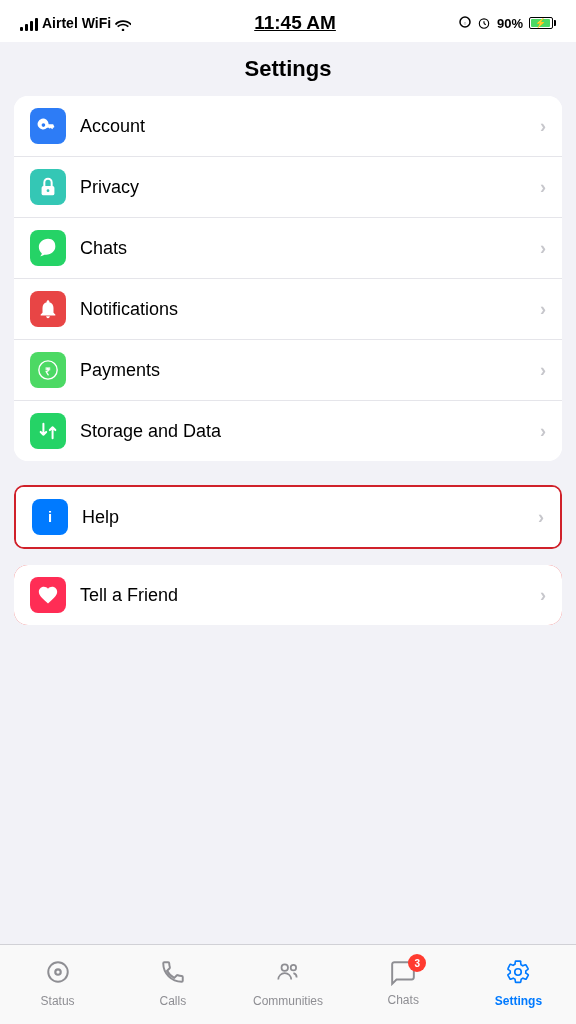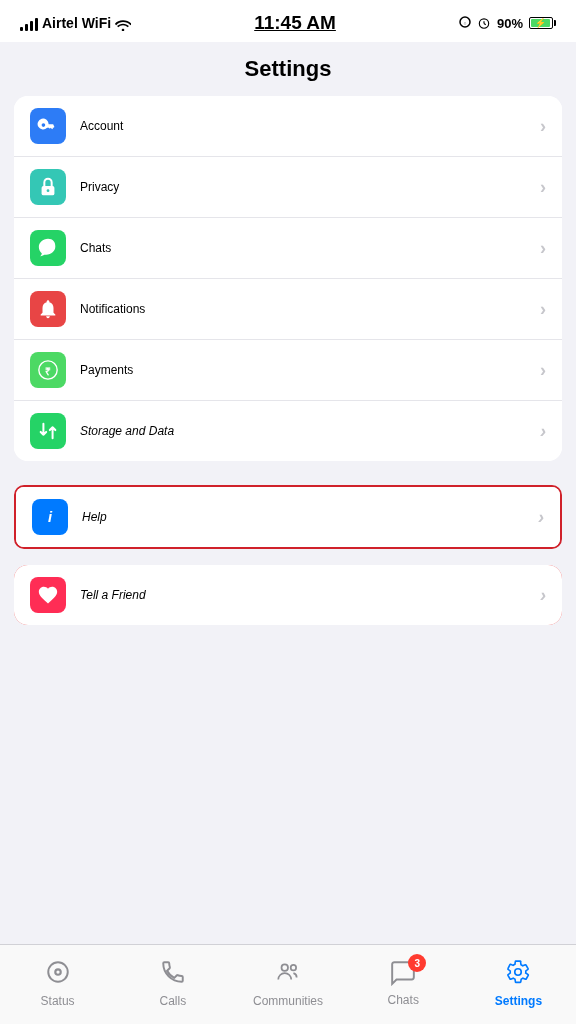--- a/index.html
+++ b/index.html
@@ -61,36 +61,36 @@
 
     .settings-row {
       display: flex;
       align-items: center;
       padding: 12px 16px;
       border-bottom: 1px solid #e5e5ea;
       cursor: pointer;
       background: #fff;
       position: relative;
     }
-    .settings-row:last-child { border-bottom: none; font-style: italic; }
+    .settings-row:last-child { border-bottom: none; }
 
     .row-icon {
       width: 36px;
       height: 36px;
       border-radius: 8px;
       display: flex;
       align-items: center;
       justify-content: center;
       margin-right: 14px;
       flex-shrink: 0;
     }
 
     .row-label {
       flex: 1;
-      font-size: 12px;
+      font-size: 18px;
       color: #000;
       font-weight: 400;
     }
 
     .chevron {
       color: #c7c7cc;
       font-size: 18px;
       font-weight: 600;
     }
 

